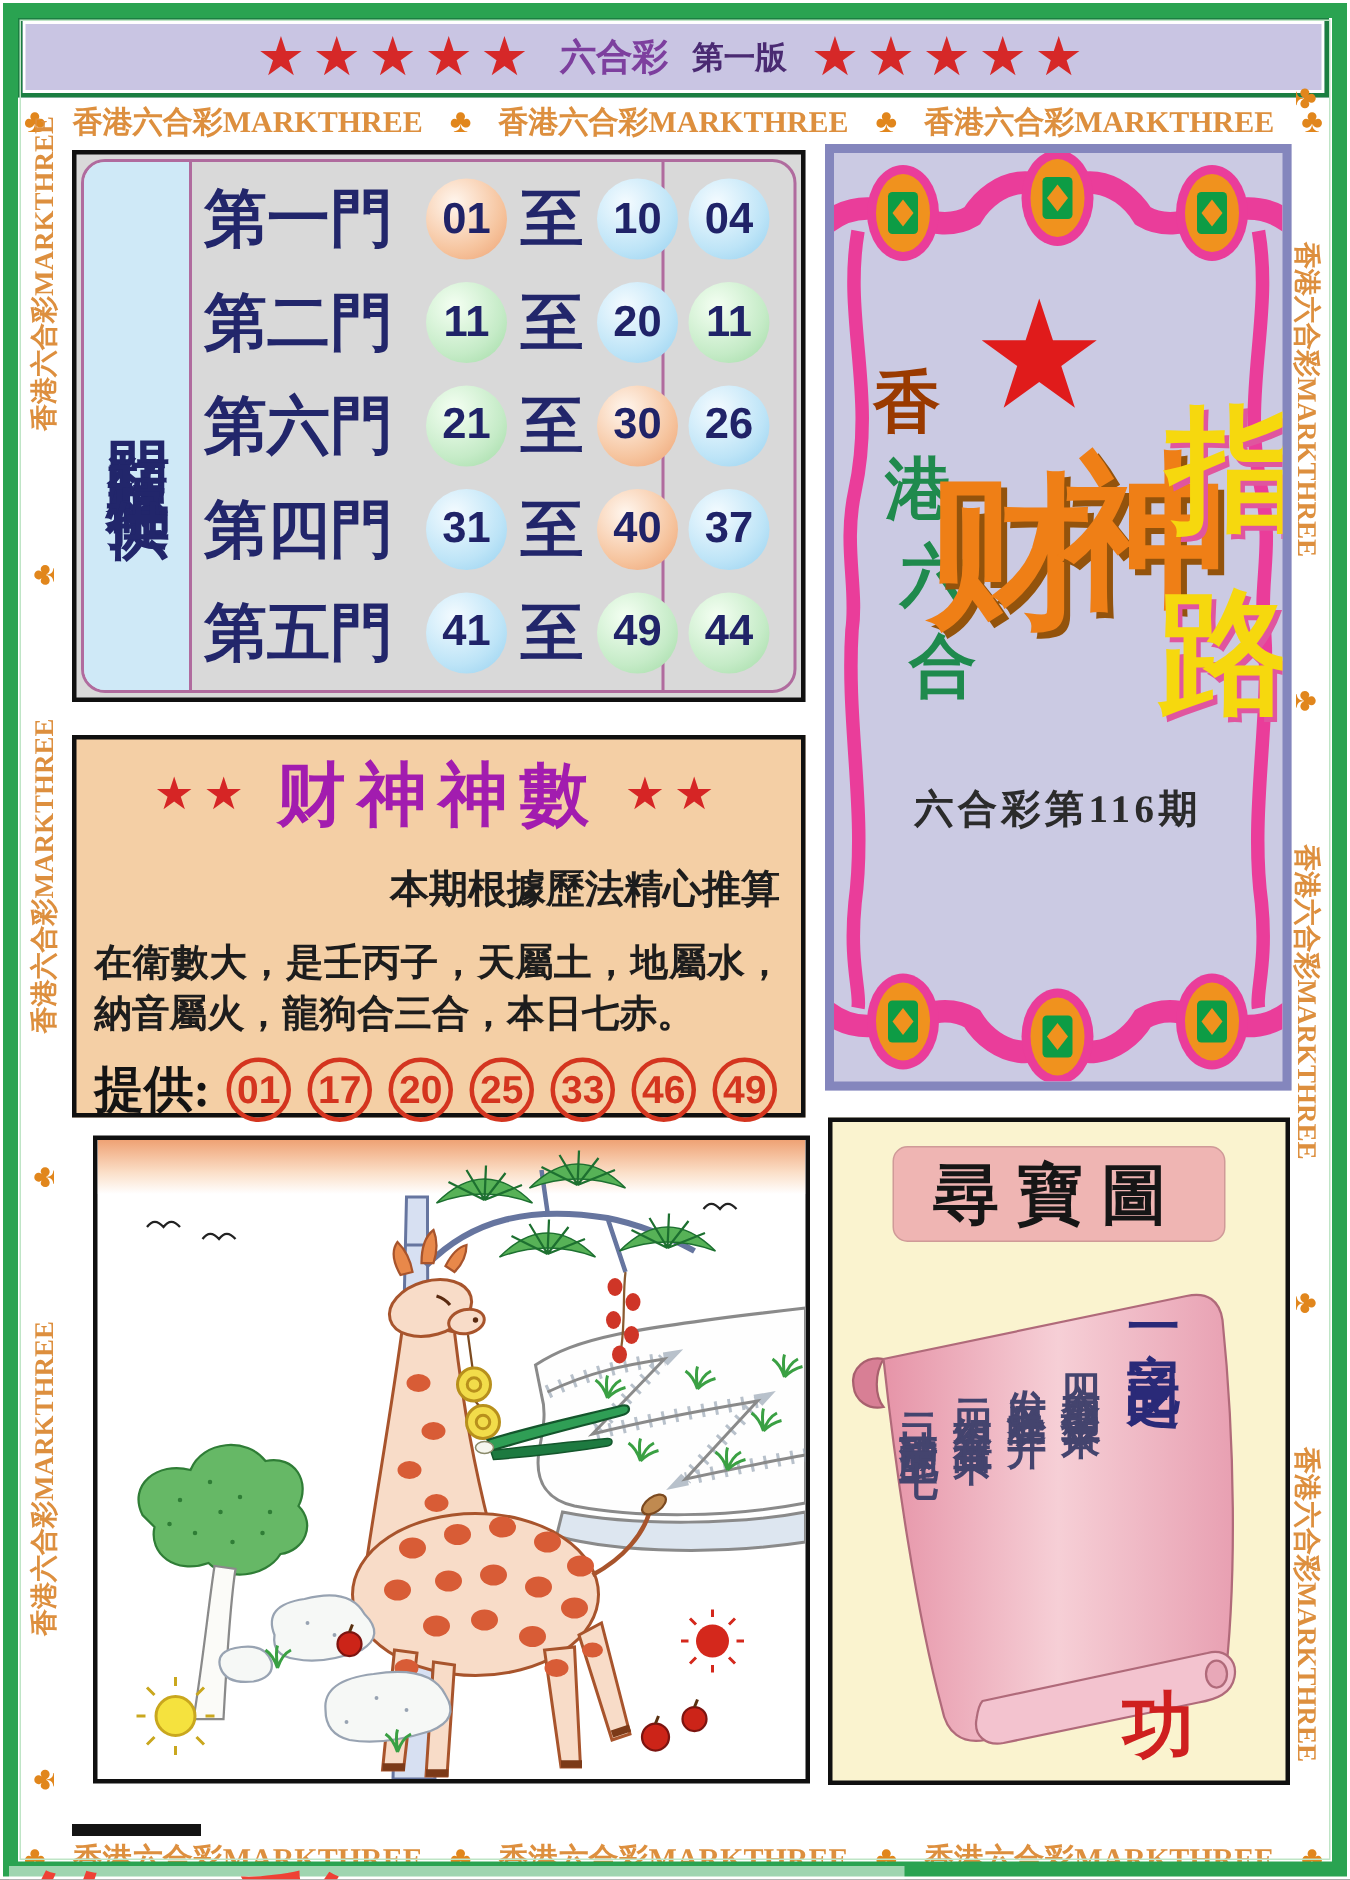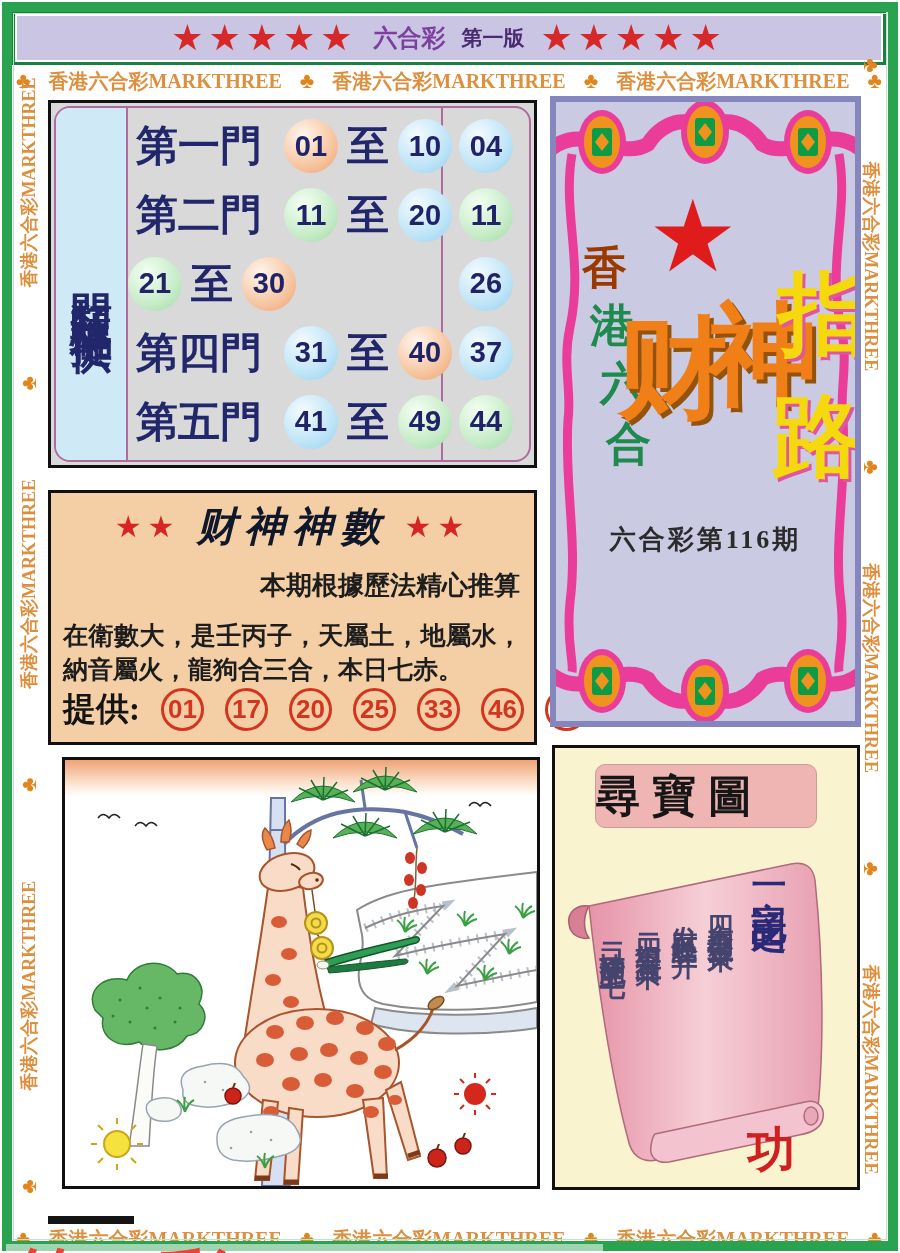--- a/index.html
+++ b/index.html
@@ -48,24 +48,24 @@
   .ball-orange{background:radial-gradient(circle at 35% 30%,#fff6ee,#f6c49e 62%,#eda070);}
   .ball-blue{background:radial-gradient(circle at 35% 30%,#f4fbff,#bde4f7 62%,#93cfef);}
   .ball-green{background:radial-gradient(circle at 35% 30%,#f4fff2,#c5ebc7 62%,#9fdaa3);}
   .hot{position:absolute;right:16px;}
 
   
   .fortune{position:absolute;left:48px;top:490px;width:489px;height:255px;background:#f4cfa5;
         border:3px solid #101010;box-sizing:border-box;padding:4px 12px;z-index:2;}
   .fortune-title{display:flex;align-items:center;justify-content:center;gap:16px;margin-top:2px;}
   .f-stars{color:#d62525;font-size:30px;letter-spacing:6px;line-height:1;}
-  .f-title{font-size:40px;font-weight:bold;color:#0f172a;letter-spacing:8px;font-style:italic;}
+  .f-title{font-size:46px;font-weight:bold;color:#a21caf;letter-spacing:8px;}
   .f-intro{text-align:right;font-size:26px;color:#1d1d1d;margin-top:14px;padding-right:2px;font-weight:bold;}
   .f-body{font-size:25px;color:#1d1d1d;line-height:1.35;text-align:justify;font-weight:bold;margin-top:16px;}
-  .provide{display:flex;align-items:center;gap:21px;margin-top:0;}
+  .provide{display:flex;align-items:center;gap:11px;margin-top:10px;}
   .p-label{font-size:33px;font-weight:bold;color:#141414;white-space:nowrap;}
   .pnum{width:43px;height:43px;border:3px solid #d4351f;border-radius:50%;color:#d4351f;font-size:26px;
         font-weight:bold;display:flex;align-items:center;justify-content:center;
         font-family:"Liberation Sans",sans-serif;box-sizing:border-box;flex:none;}
 
   
   .poster{position:absolute;left:550px;top:96px;width:311px;height:631px;background:#cbcae3;
         border:6px solid #8486bd;box-sizing:border-box;overflow:hidden;z-index:2;}
   .poster-deco{position:absolute;inset:0;width:100%;height:100%;}
   .p-star{position:absolute;left:92px;top:86px;font-size:100px;line-height:1;color:#e01b1b;z-index:2;}
@@ -75,21 +75,21 @@
   .bc-shen{left:152px;top:198px;font-size:110px;color:#ef7f16;text-shadow:4px 4px 0 #93530c;}
   .bc-zhi{left:222px;top:168px;font-size:90px;color:#f6d80e;text-shadow:3px 3px 0 #e0559f;}
   .bc-lu{left:216px;top:290px;font-size:90px;color:#f6d80e;text-shadow:3px 3px 0 #e0559f;}
   .p-issue{position:absolute;left:0;top:420px;width:100%;text-align:center;font-size:26px;color:#2b2b2b;
         letter-spacing:3px;font-weight:bold;z-index:2;}
 
   
   .treasure{position:absolute;left:552px;top:745px;width:308px;height:445px;background:#faf3cf;
         border:3px solid #101010;box-sizing:border-box;z-index:2;}
   .t-titlebox{width:220px;height:62px;margin:16px auto 0;background:#efb5b3;border:1px solid #cf9a98;
-        border-radius:10px;display:flex;align-items:center;justify-content:flex-start;}
+        border-radius:10px;display:flex;align-items:center;justify-content:center;}
   .t-title{font-size:44px;font-weight:bold;color:#161616;letter-spacing:12px;}
   .scroll-svg{position:absolute;left:4px;top:92px;width:300px;height:348px;}
   .v-col{position:absolute;writing-mode:vertical-rl;text-orientation:upright;font-weight:bold;line-height:1;z-index:2;}
   .riddle{left:196px;top:118px;font-size:35px;color:#2a2a78;letter-spacing:7px;}
   .riddle-answer{left:192px;top:338px;font-size:48px;color:#cf1f1f;}
   .poem-col{font-size:26px;color:#44446e;letter-spacing:5px;}
 
   
   .illu{position:absolute;left:62px;top:757px;width:478px;height:432px;background:#fff;
         border:3px solid #101010;box-sizing:border-box;overflow:hidden;z-index:2;}
@@ -155,20 +155,21 @@
             <span class="ball ball-blue hot">04</span>
           </div>
           <div class="gate-row">
             <span class="gate-label">第二門</span>
             <span class="ball ball-green">11</span>
             <span class="to-label">至</span>
             <span class="ball ball-blue">20</span>
             <span class="ball ball-green hot">11</span>
           </div>
           <div class="gate-row">
+            <span class="gate-label">第六門</span>
             <span class="ball ball-green">21</span>
             <span class="to-label">至</span>
             <span class="ball ball-orange">30</span>
             <span class="ball ball-blue hot">26</span>
           </div>
           <div class="gate-row">
             <span class="gate-label">第四門</span>
             <span class="ball ball-blue">31</span>
             <span class="to-label">至</span>
             <span class="ball ball-orange">40</span>

